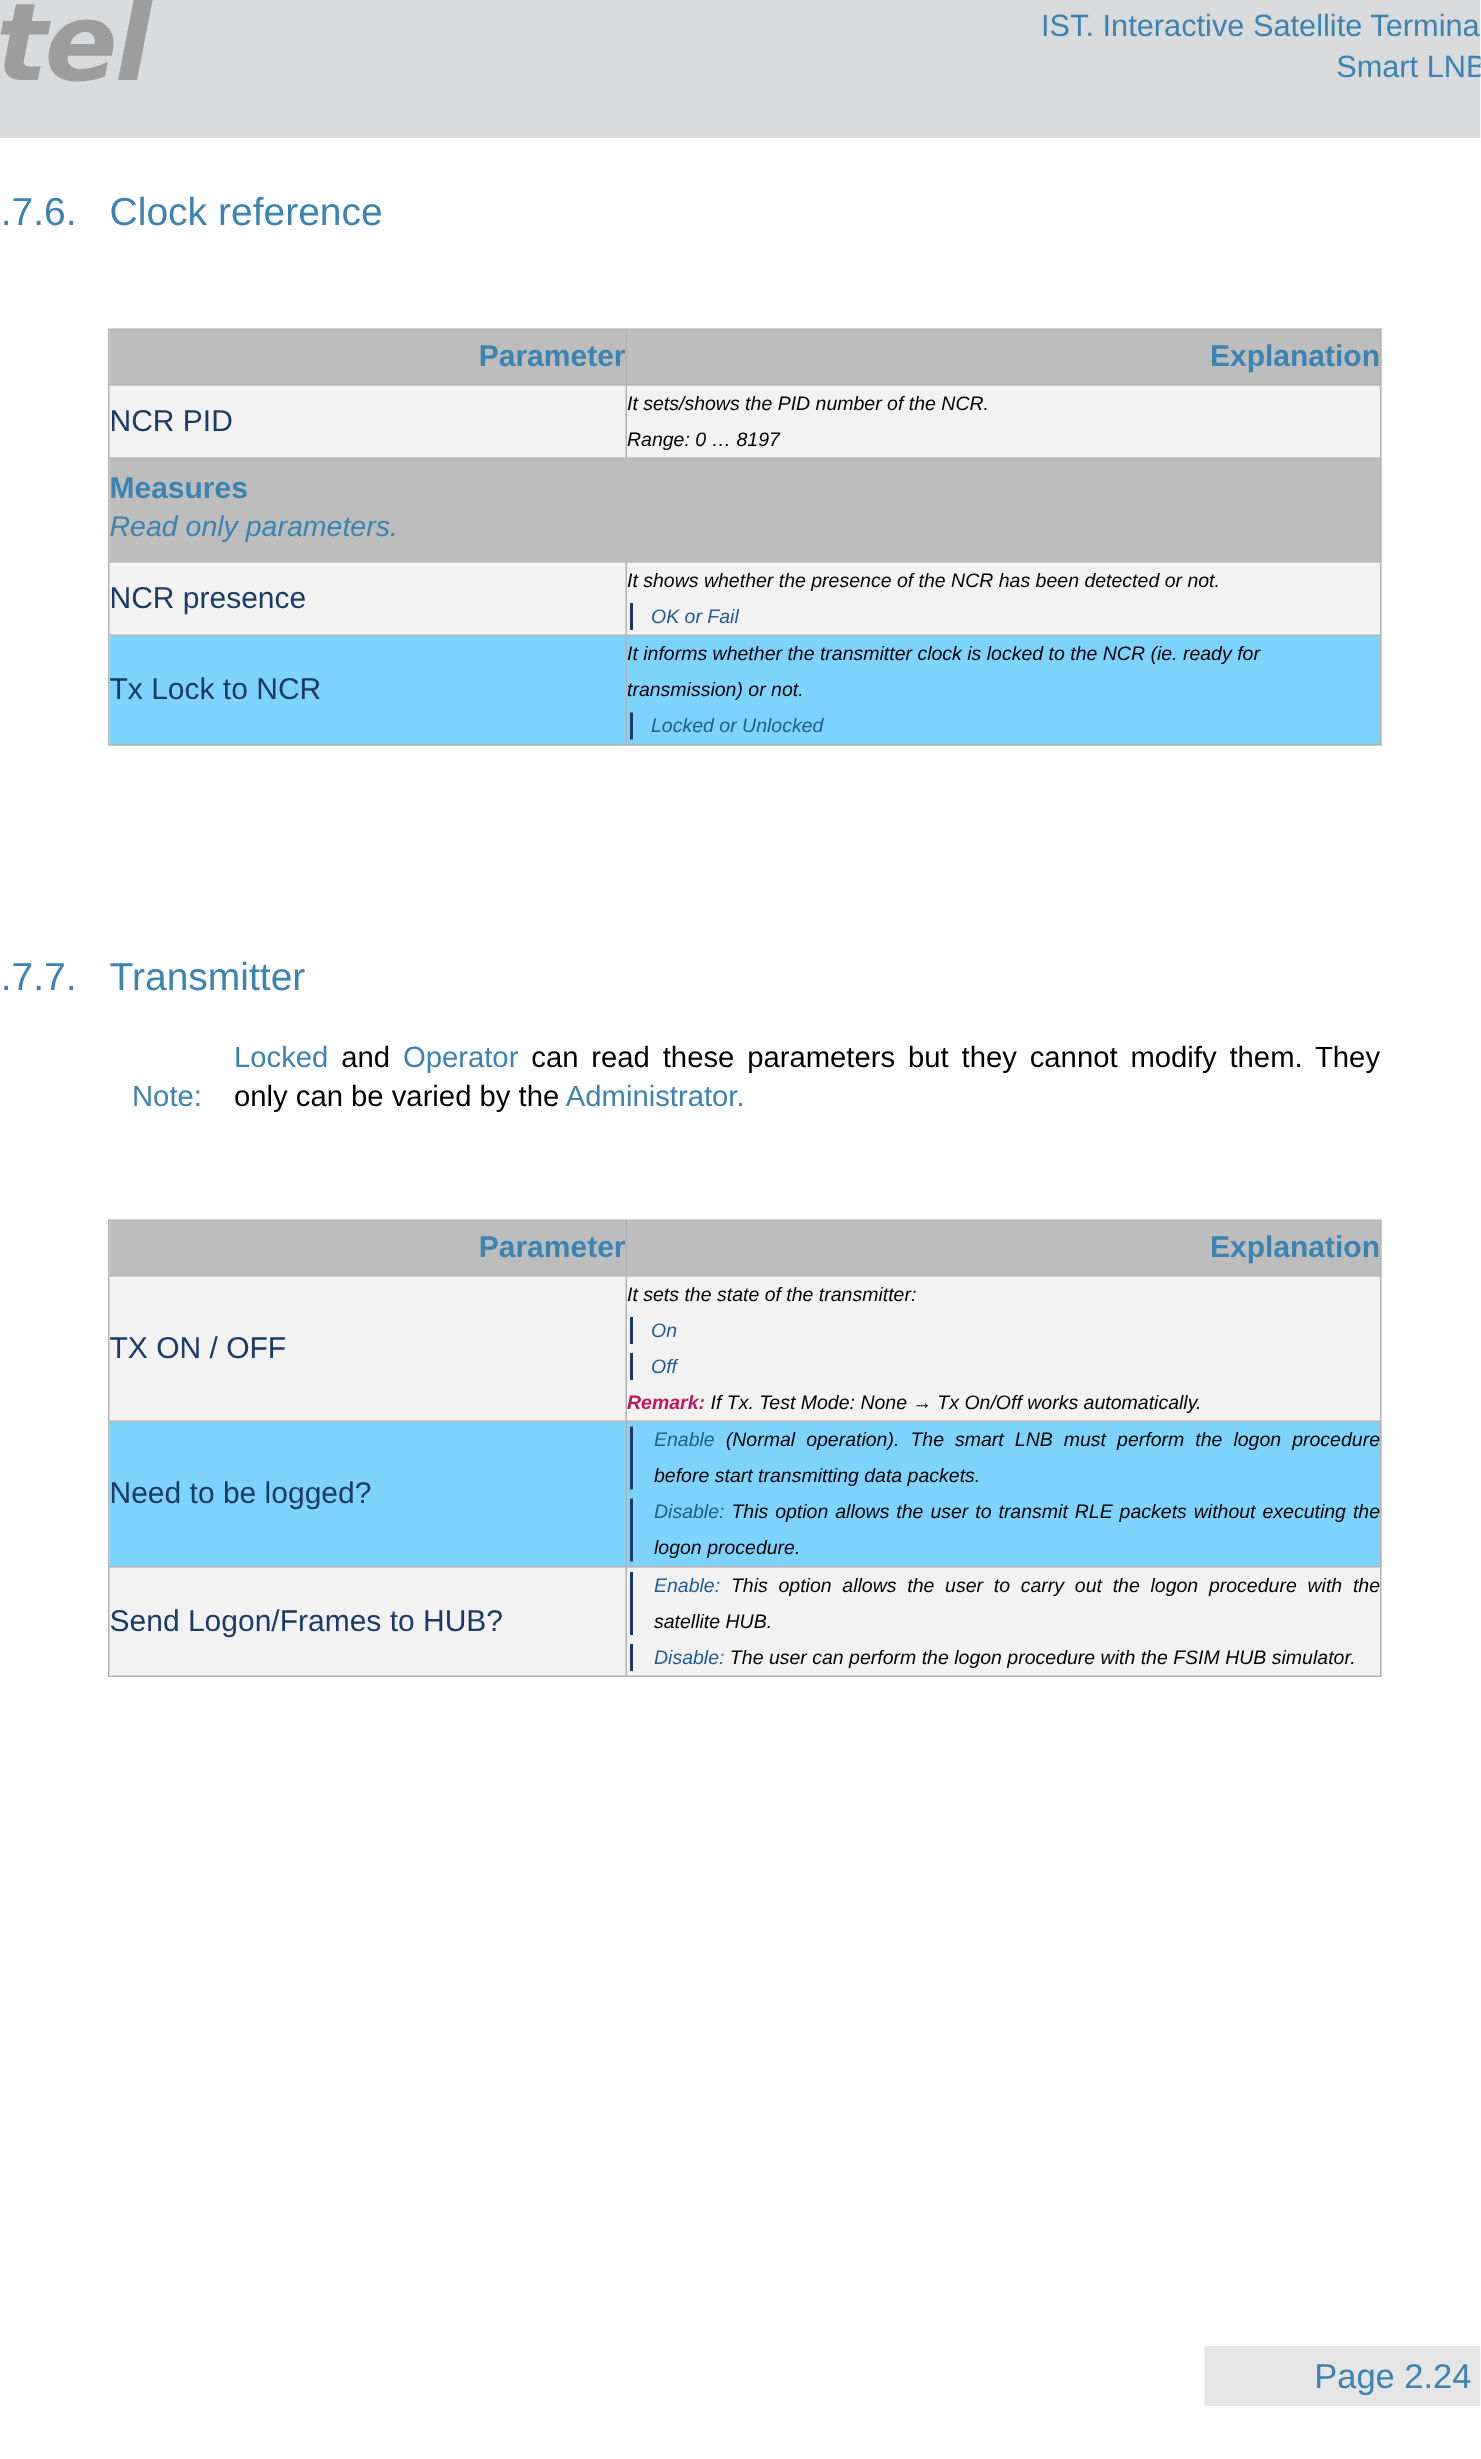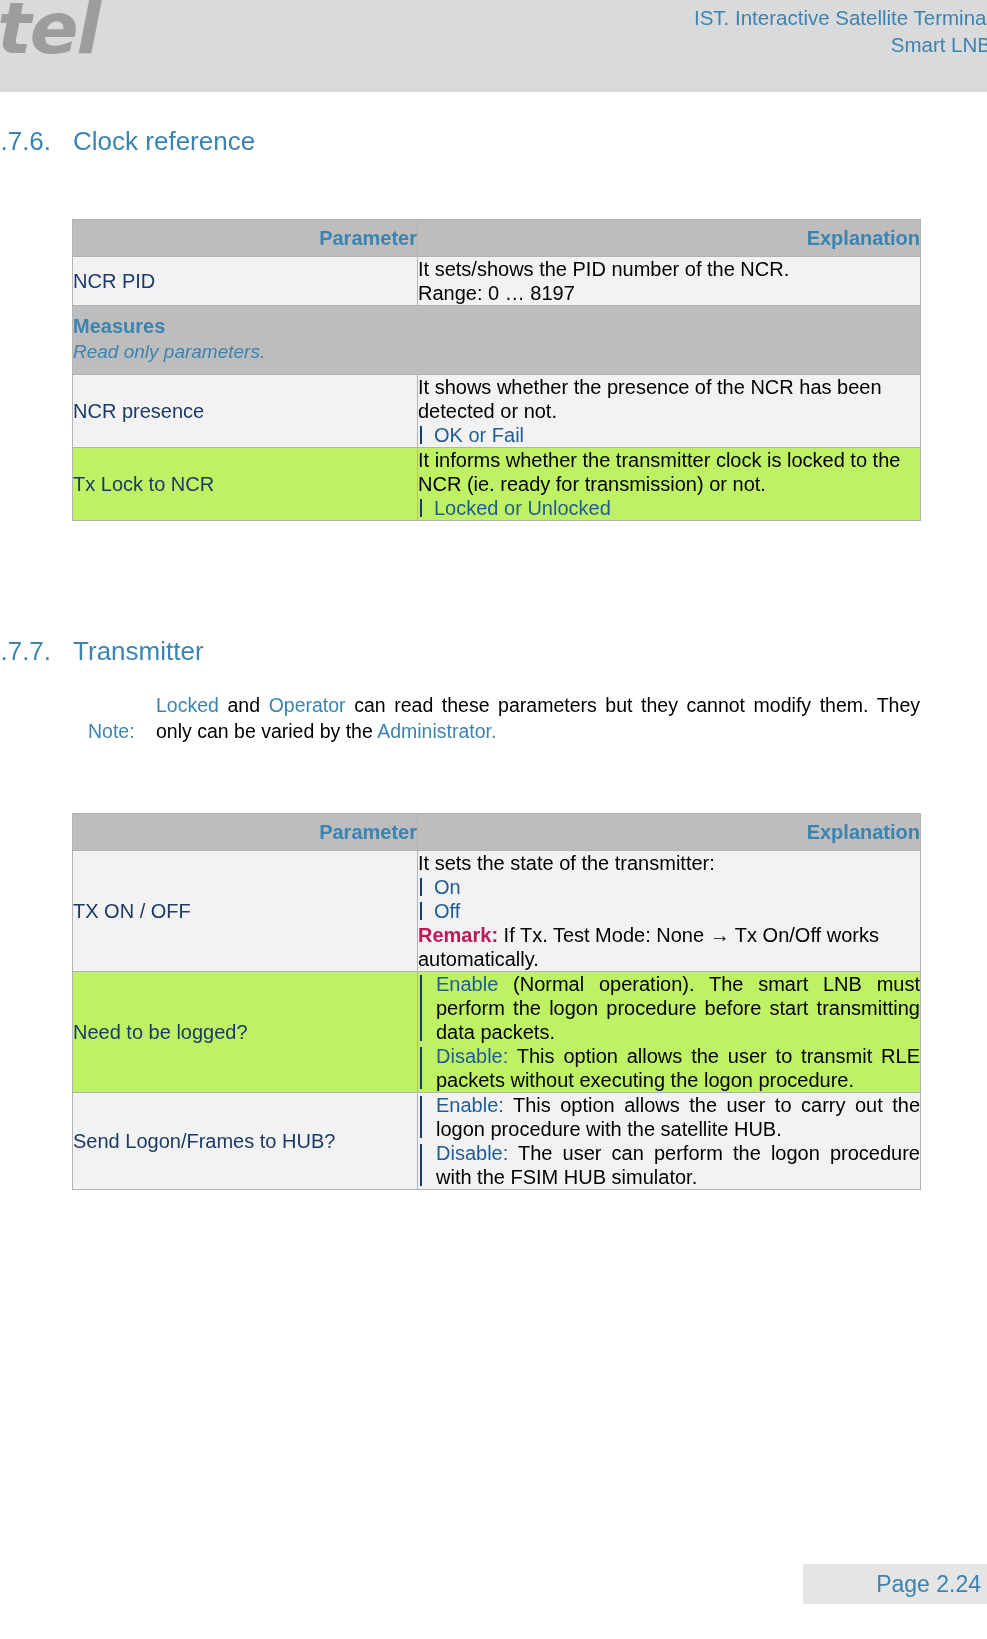--- a/index.html
+++ b/index.html
@@ -125,27 +125,28 @@
   }
 
   td.param-cell {
     color: #1b3a66;
     font-size: 20px;
     padding: 8px 10px 8px 18px;
     margin-left: 11px;
   }
   td.expl-cell {
     color: #000000;
-    font-size: 20px;
+    font-size: 13px;
     padding: 7px 8px 8px 14px;
     line-height: 24px;
+    font-style: italic;
   }
 
   tr.row-shade td { background: #f2f2f2; }
-  tr.row-plain td { background: #bef264; }
+  tr.row-plain td { background: #7dd3fc; }
 
   tr.group-row td {
     background: #bdbdbd;
     padding: 7px 0 9px 0;
   }
   .group-title {
     color: #3b83b0;
     font-weight: bold;
     font-size: 20px;
     line-height: 26px;

